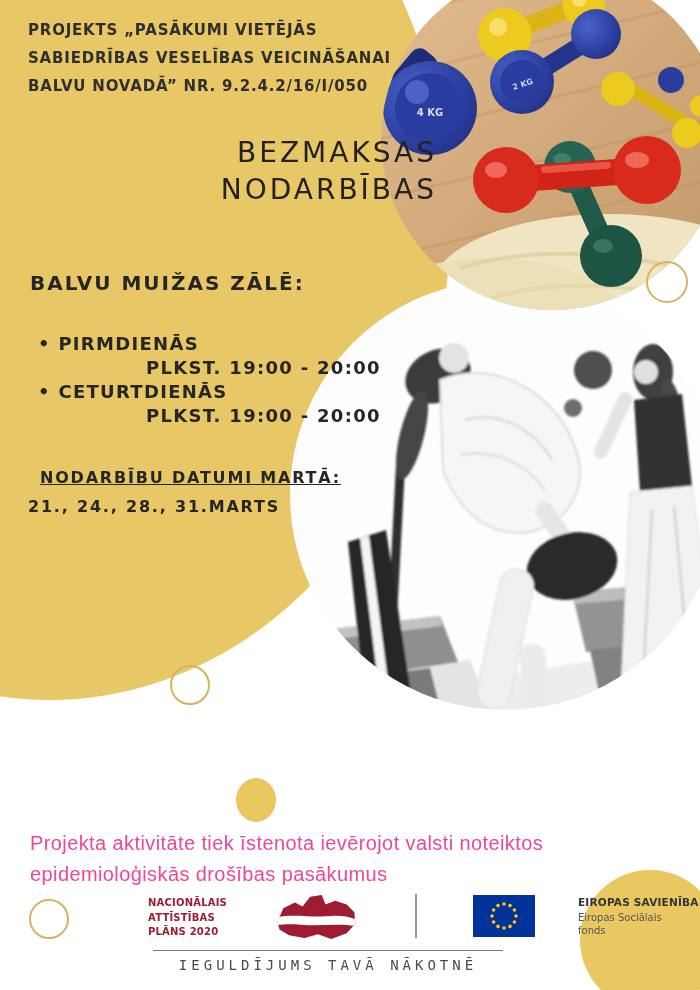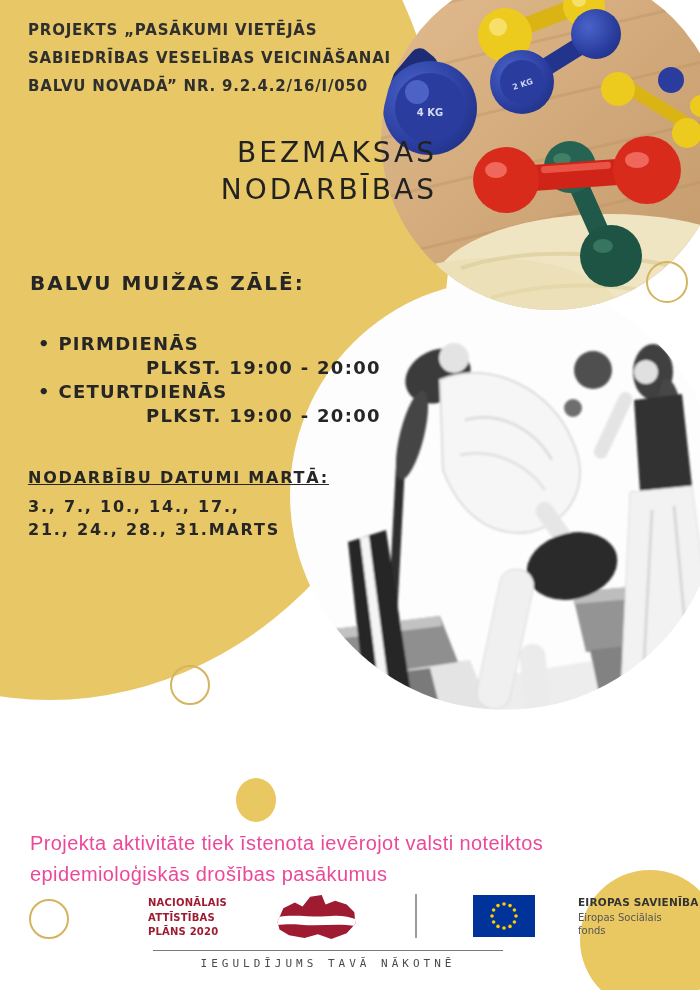--- a/index.html
+++ b/index.html
@@ -29,41 +29,41 @@
   .title-block{left:47px;top:134px;width:390px;text-align:right;font-size:28px;
                font-weight:400;letter-spacing:3px;line-height:37px;color:#222;}
   .venue{left:30px;top:271px;width:390px;text-align:left;font-size:20px;
          font-weight:700;letter-spacing:2px;color:#262626;}
   .schedule{left:38px;top:332px;width:380px;font-size:18px;font-weight:700;
             letter-spacing:1.3px;line-height:24px;color:#262626;}
   .sched-day::before{content:"• ";}
   .sched-time{padding-left:108px;}
   .dates{left:28px;top:468px;width:340px;color:#262626;}
   .dates-heading{font-size:16px;font-weight:700;letter-spacing:1.8px;
-                 text-decoration:underline;margin-bottom:8px;}
+                 text-decoration:underline;margin-bottom:8px;margin-left:12px;}
   .dates-line{font-size:16px;font-weight:700;letter-spacing:1.8px;line-height:23px;}
   .covid-block{left:22px;top:712px;width:668px;font-family:"Liberation Sans",sans-serif;
                font-size:21px;font-weight:700;letter-spacing:0.4px;line-height:35px;color:#363636;}
   .covid-phone{text-align:right;}
   .activity-note{left:30px;top:828px;width:640px;text-align:left;
                  font-family:"Liberation Sans",sans-serif;font-size:20px;font-weight:400;
                  letter-spacing:0.4px;line-height:31px;color:#ec4899;}
 
   
   .footer-logos{left:148px;top:893px;height:52px;display:flex;align-items:flex-start;z-index:5;gap:43px;}
   .nap-text{color:#9e1b32;font-size:10px;font-weight:700;line-height:14.5px;
             letter-spacing:0.2px;padding-top:3px;width:78px;}
   .latvia-flag{width:88px;height:48px;margin-left:2px;}
   .logo-divider{width:2px;height:44px;background:#9a9a9a;margin:1px 13px 0 13px;}
   .eu-flag{width:62px;height:42px;margin-top:2px;}
   .eu-text{padding-top:3px;}
   .eu-title{font-size:10.5px;font-weight:700;color:#333;letter-spacing:0.2px;}
   .eu-sub{font-size:10px;color:#555;line-height:13px;margin-top:3px;}
   .footer-rule{left:153px;top:950px;width:350px;height:1px;background:#7a7a7a;z-index:5;}
-  .tagline{left:103px;top:957px;width:450px;text-align:center;font-size:11px;
+  .tagline{left:103px;top:957px;width:450px;text-align:center;font-size:14px;
            letter-spacing:4px;color:#4a4a4a;z-index:5;font-family:"DejaVu Sans Mono","Liberation Mono",monospace;}
 </style>
 </head>
 <body>
 
 <div id="poster">
 
   <div class="abs yellow-blob"></div>
 
   <div class="abs photo-circle photo-aerobics">
@@ -209,21 +209,20 @@
       <div class="sched-time">PLKST. 19:00 - 20:00</div>
     </div>
     <div class="sched-item">
       <div class="sched-day">CETURTDIENĀS</div>
       <div class="sched-time">PLKST. 19:00 - 20:00</div>
     </div>
   </div>
 
   <div class="abs txt dates">
     <div class="dates-heading">NODARBĪBU DATUMI MARTĀ:</div>
-    <div class="dates-line">3., 7., 10., 14., 17.,</div>
     <div class="dates-line">21., 24., 28., 31.MARTS</div>
   </div>
 
 
   <div class="abs txt activity-note">
     <div>Projekta aktivitāte tiek īstenota ievērojot valsti noteiktos</div>
     <div>epidemioloģiskās drošības pasākumus</div>
   </div>
 
   <div class="abs footer-logos">

